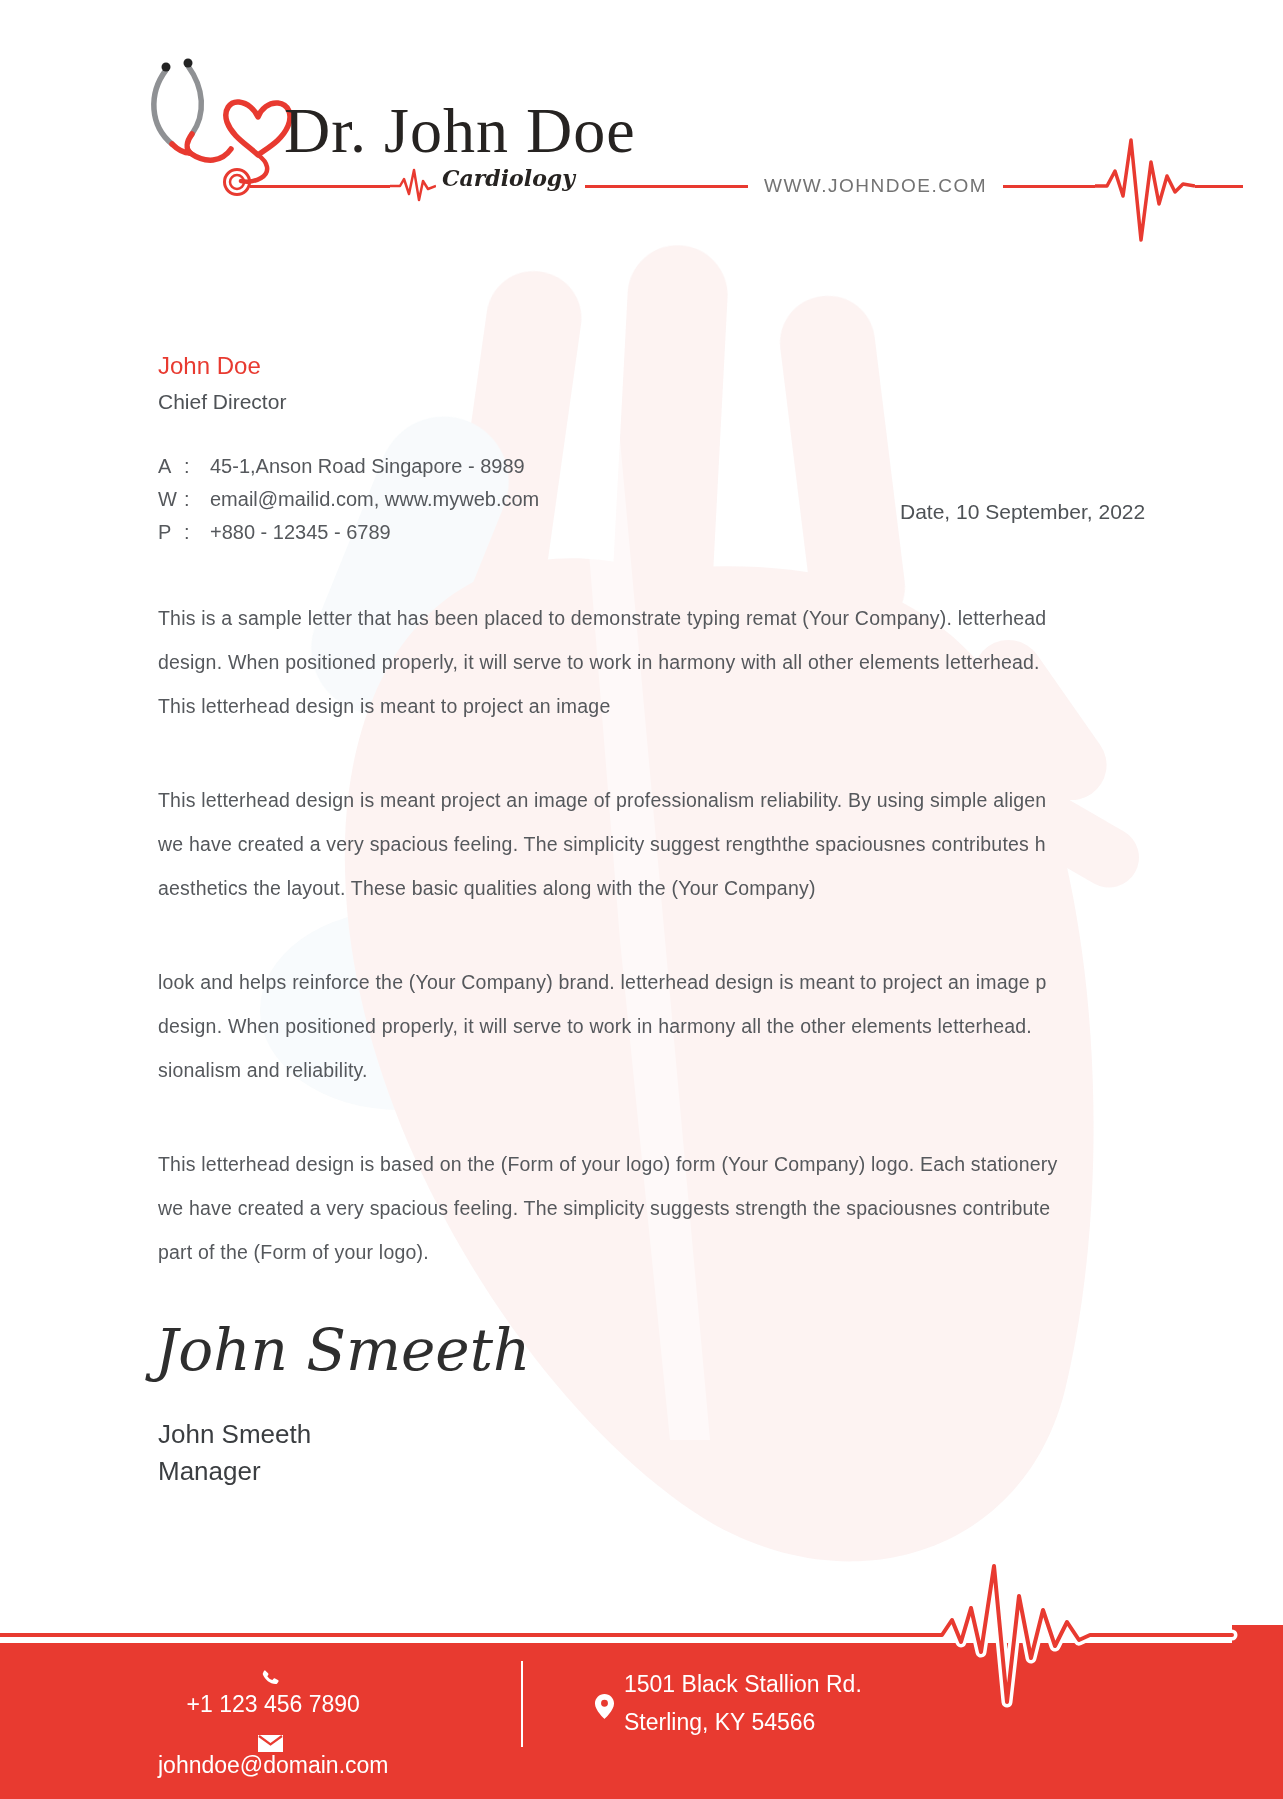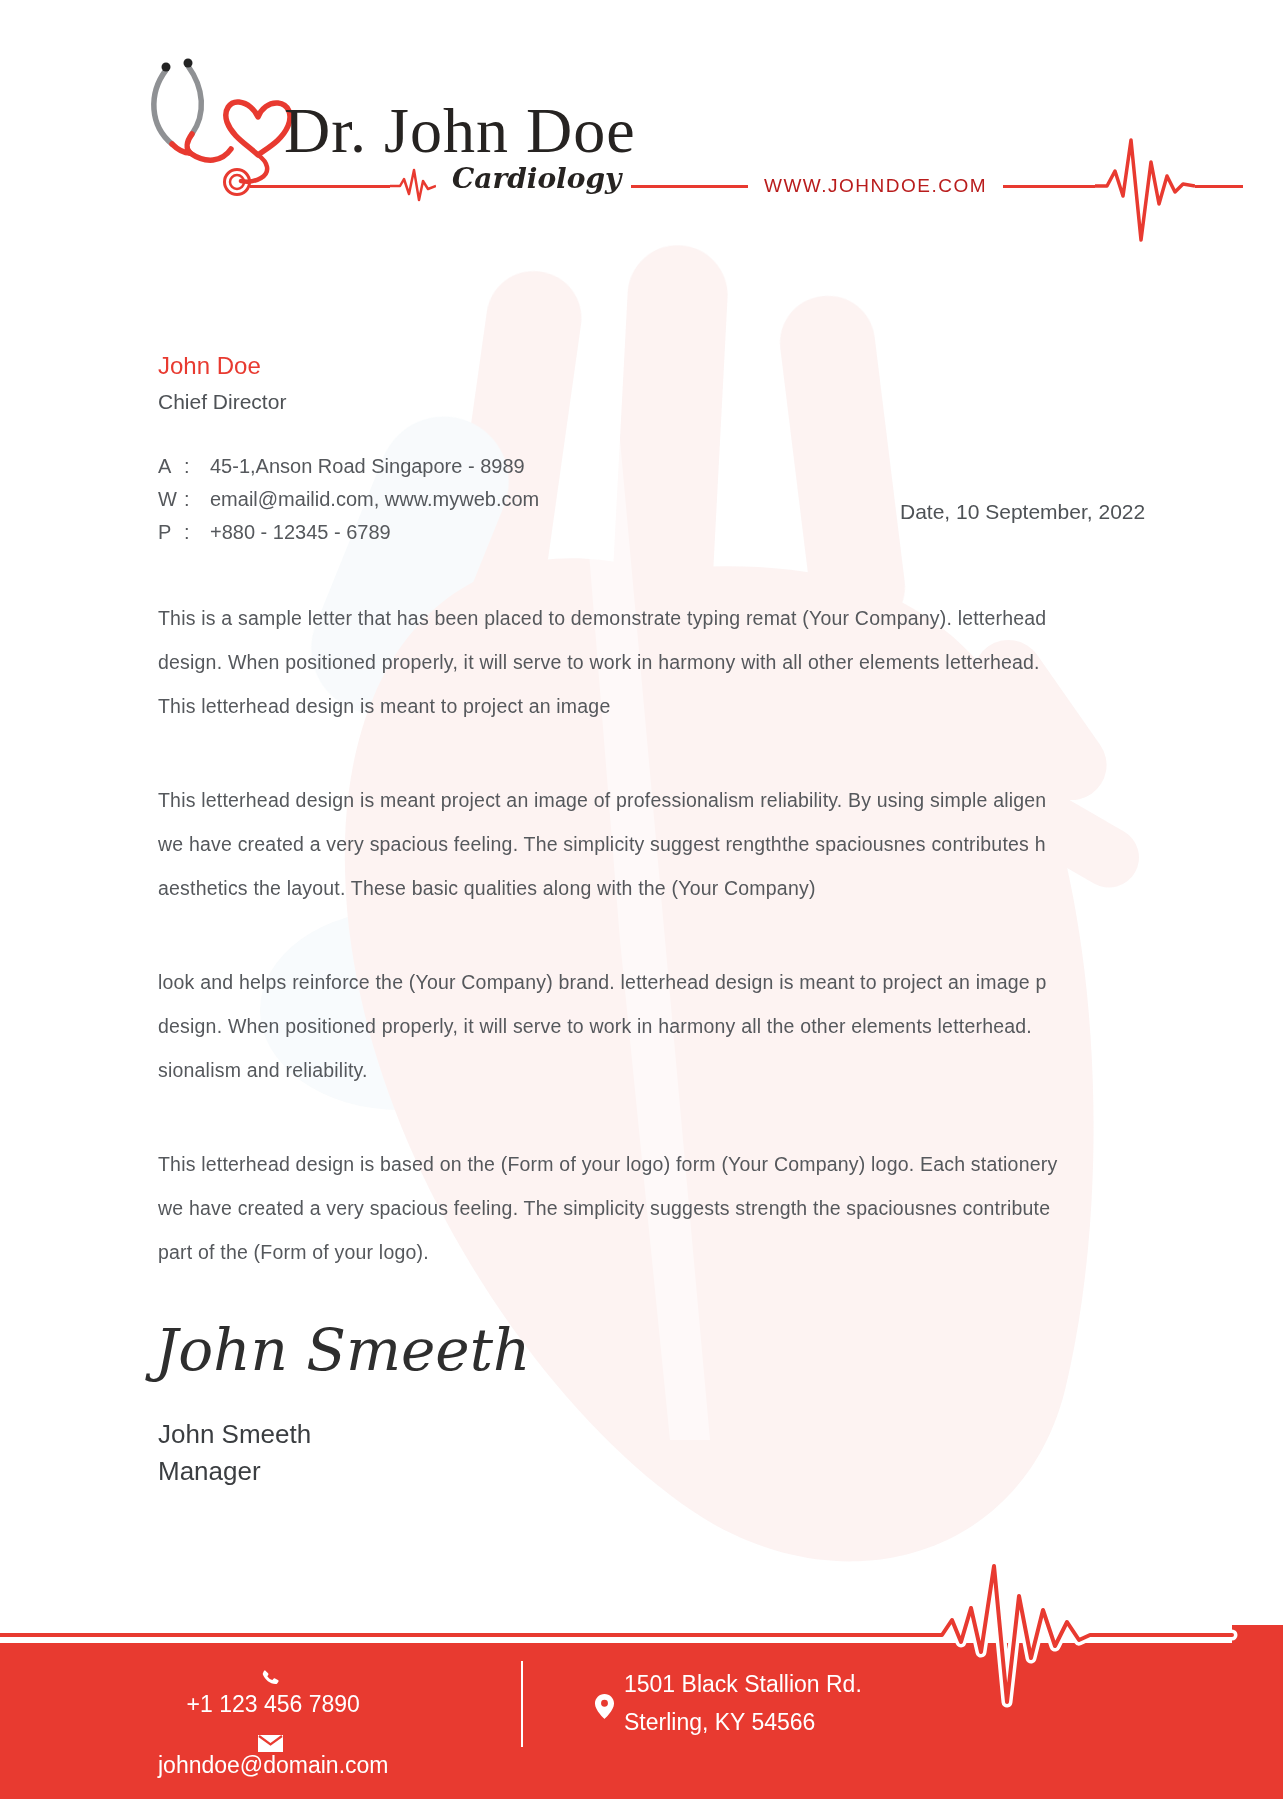--- a/index.html
+++ b/index.html
@@ -19,24 +19,24 @@
   #header-rule{
     left:250px;right:40px;top:128px;height:116px;display:flex;align-items:center;z-index:2;
   }
   .rule-seg{height:3px;background:#e83a30;}
   .seg-1{width:140px;}
   .seg-2{flex:1;max-width:205px;}
   .seg-3{width:92px;}
   .seg-4{width:48px;}
   #specialty{
     font-family:"DejaVu Serif", serif;font-style:italic;font-weight:bold;
-    font-size:28px;color:#262321;margin:-16px 10px 0 16px;white-space:nowrap;
+    font-size:22px;color:#262321;margin:-16px 10px 0 6px;white-space:nowrap;
   }
   #website{
-    font-size:19px;color:#b91c1c;letter-spacing:1.5px;margin:4px 16px;white-space:nowrap;text-align:center;
+    font-size:19px;color:#737373;letter-spacing:1.5px;margin:4px 16px;white-space:nowrap;text-align:center;
   }
   
   #sender{left:158px;top:352px;z-index:2;}
   #sender-name{color:#e83a30;font-size:24px;margin-bottom:10px;}
   #sender-title{color:#4e5256;font-size:21px;margin-bottom:36px;}
   .contact-row{color:#55585c;font-size:20px;line-height:33px;display:flex;}
   .contact-label{width:26px;}
   .contact-colon{width:26px;}
   .contact-colon::before{content:":";}
   #date-line{left:900px;top:500px;font-size:21px;color:#4e5256;z-index:2;}

